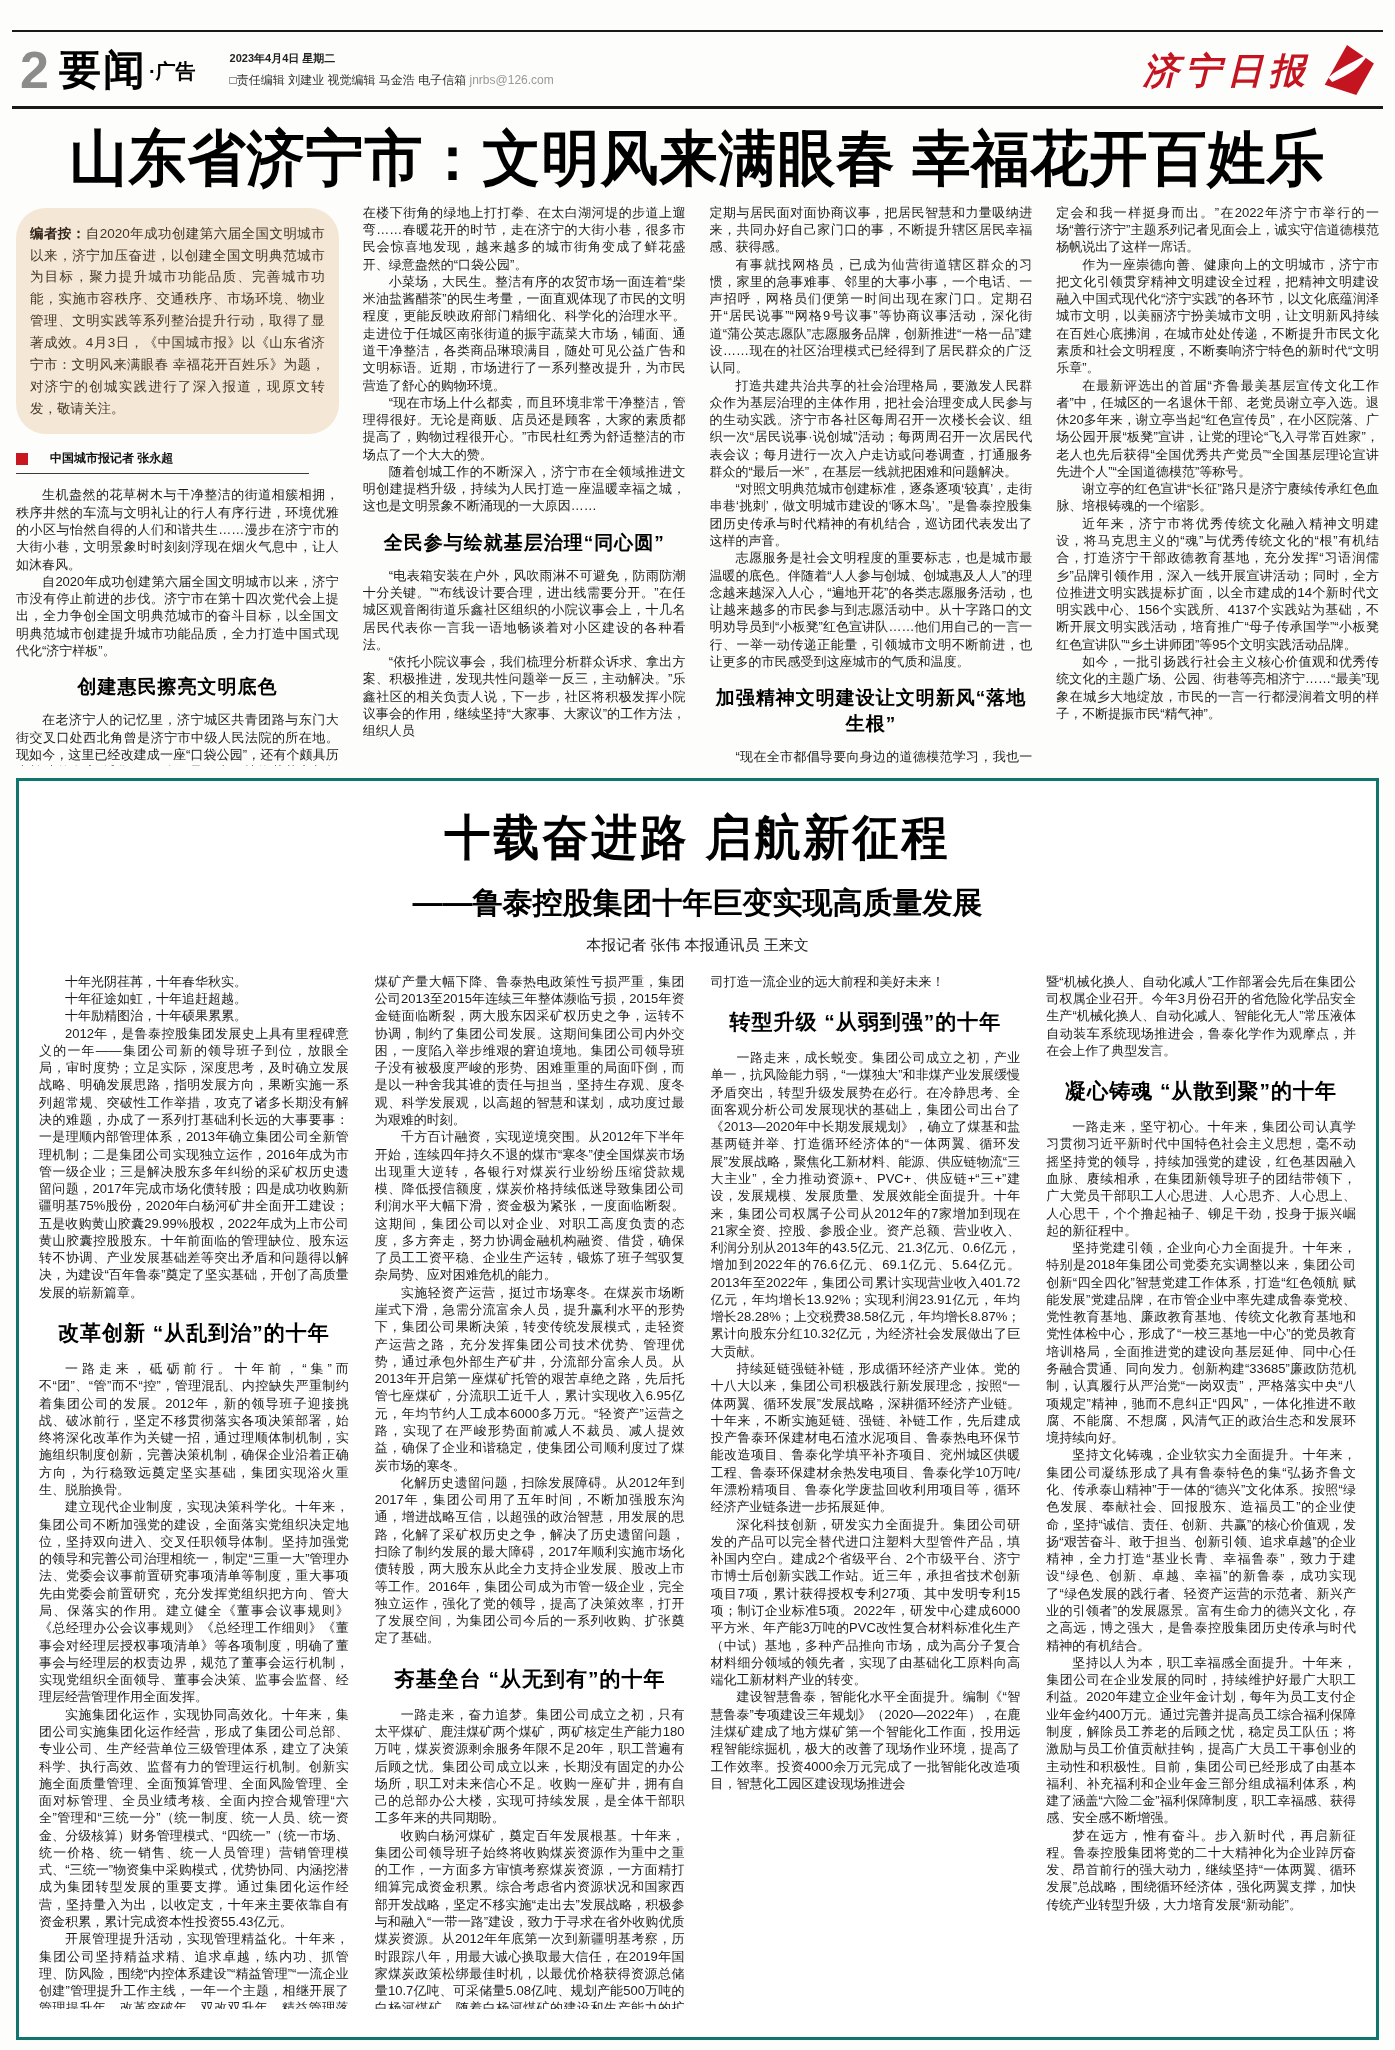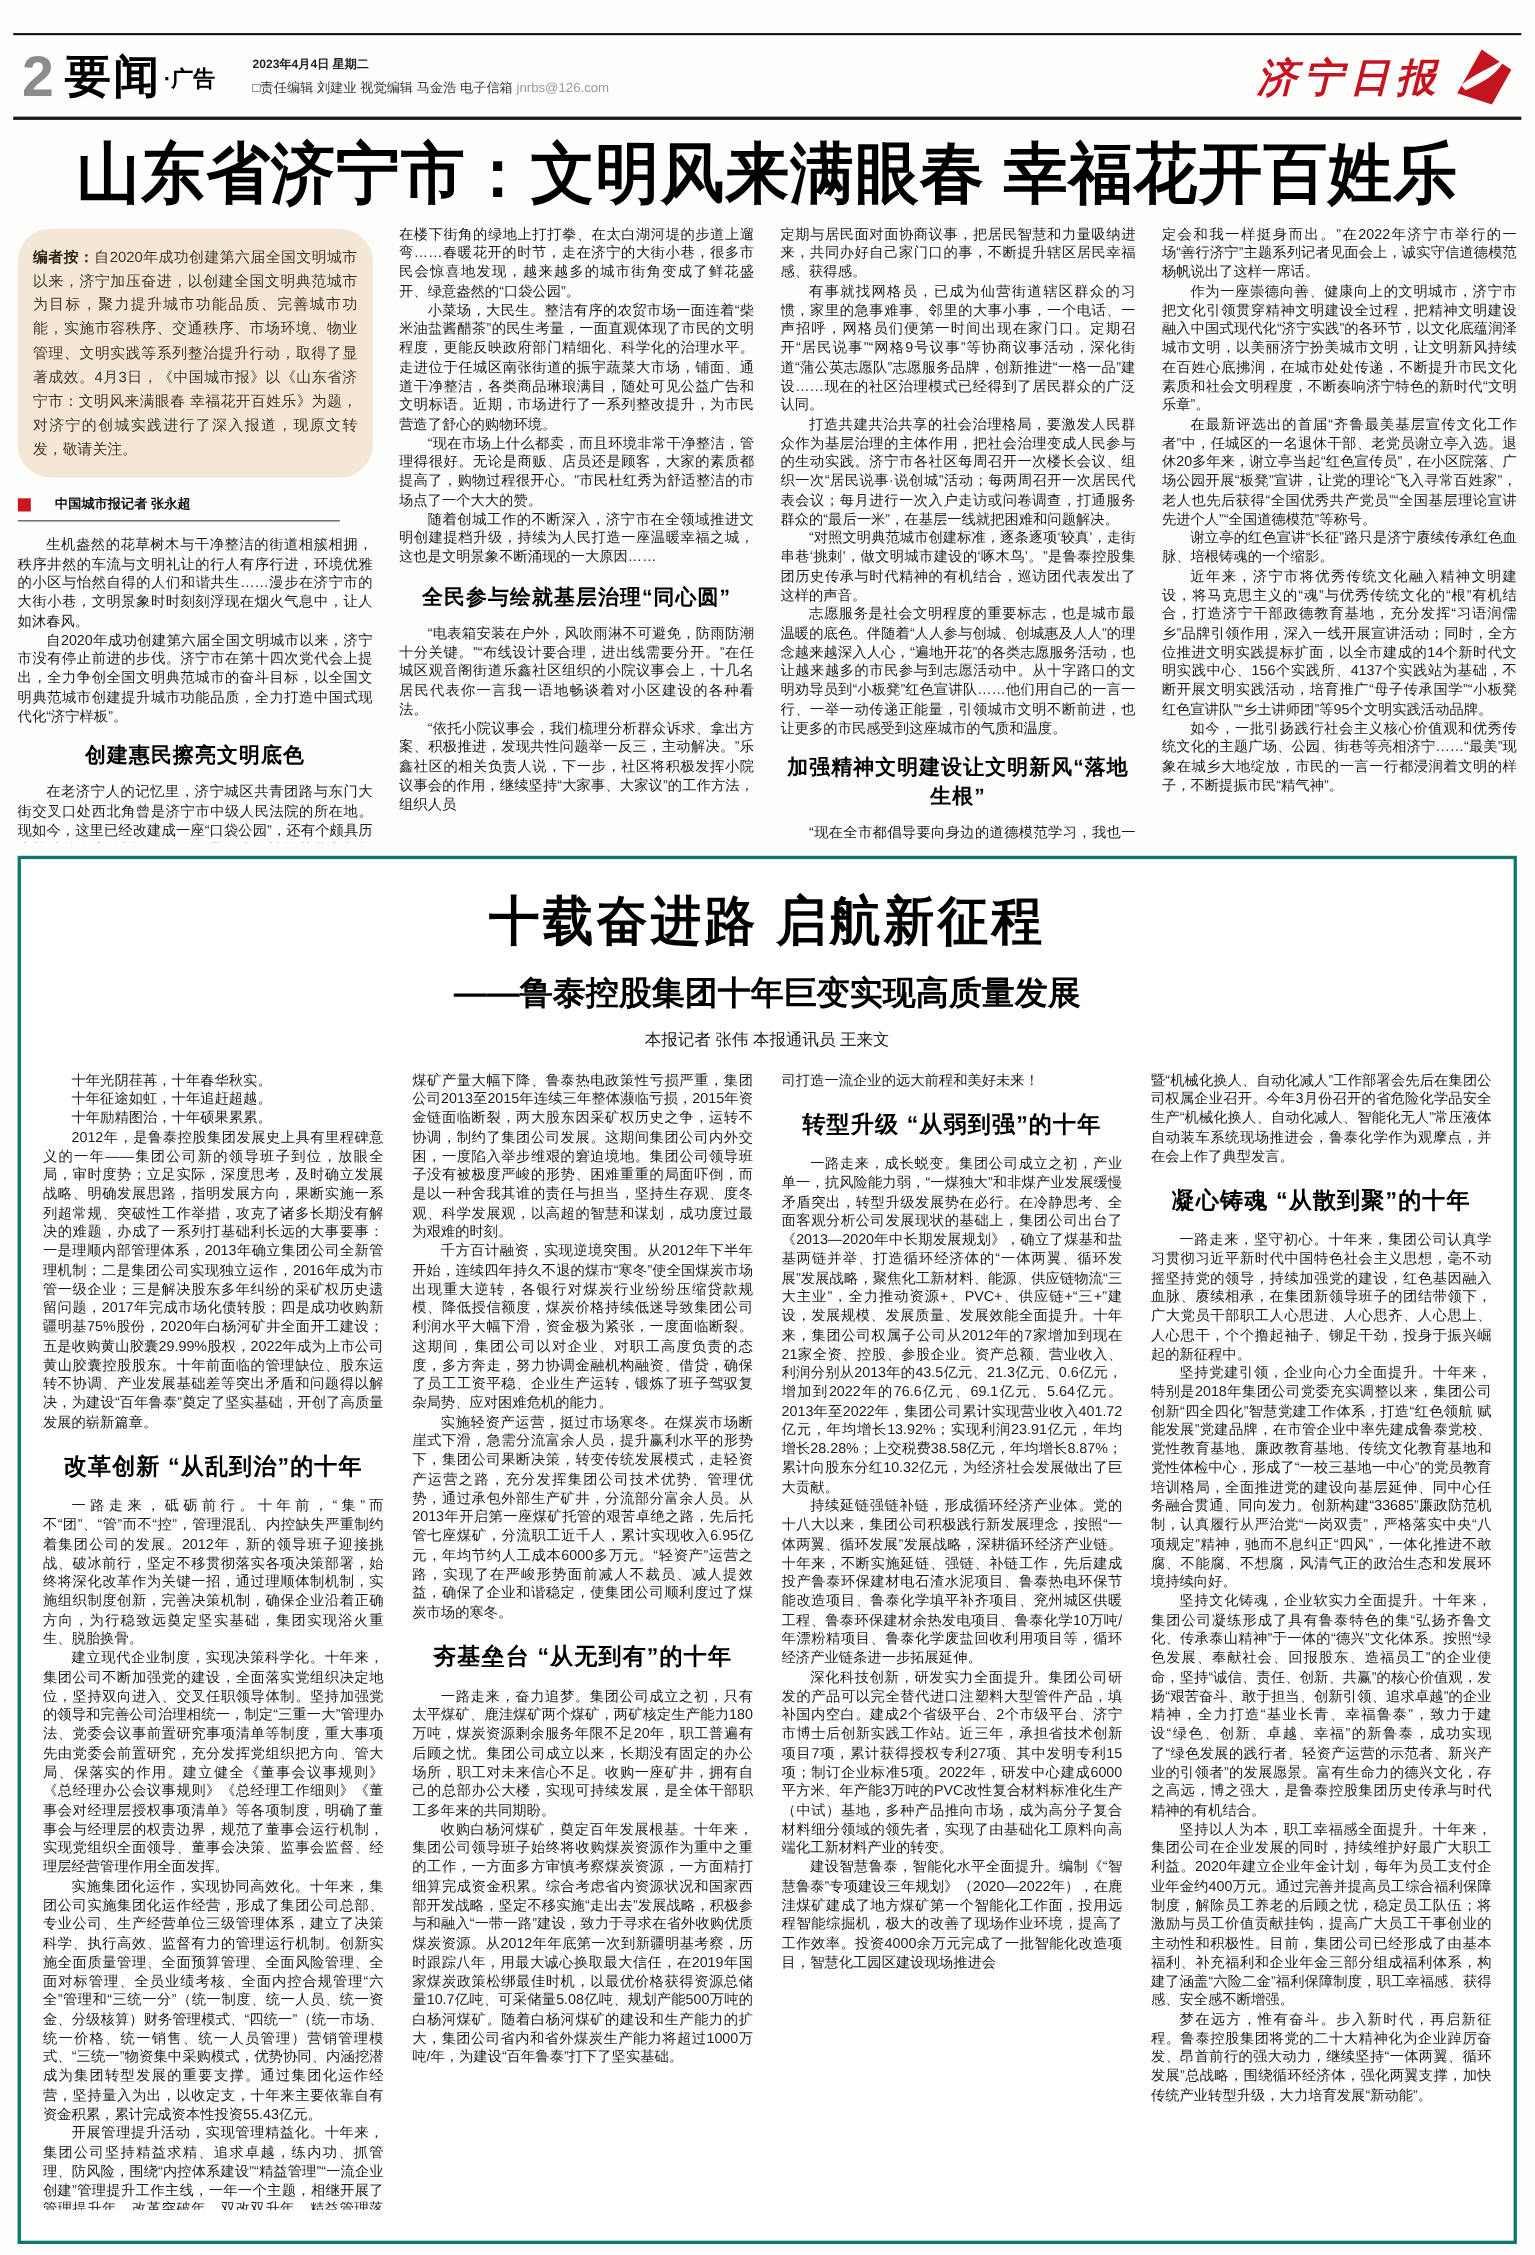--- a/index.html
+++ b/index.html
@@ -137,20 +137,21 @@
           <div class="subhead">改革创新 “从乱到治”的十年</div>
           <p class="para">一路走来，砥砺前行。十年前，“集”而不“团”、“管”而不“控”，管理混乱、内控缺失严重制约着集团公司的发展。2012年，新的领导班子迎接挑战、破冰前行，坚定不移贯彻落实各项决策部署，始终将深化改革作为关键一招，通过理顺体制机制，实施组织制度创新，完善决策机制，确保企业沿着正确方向，为行稳致远奠定坚实基础，集团实现浴火重生、脱胎换骨。</p>
           <p class="para">建立现代企业制度，实现决策科学化。十年来，集团公司不断加强党的建设，全面落实党组织决定地位，坚持双向进入、交叉任职领导体制。坚持加强党的领导和完善公司治理相统一，制定“三重一大”管理办法、党委会议事前置研究事项清单等制度，重大事项先由党委会前置研究，充分发挥党组织把方向、管大局、保落实的作用。建立健全《董事会议事规则》《总经理办公会议事规则》《总经理工作细则》《董事会对经理层授权事项清单》等各项制度，明确了董事会与经理层的权责边界，规范了董事会运行机制，实现党组织全面领导、董事会决策、监事会监督、经理层经营管理作用全面发挥。</p>
           <p class="para">实施集团化运作，实现协同高效化。十年来，集团公司实施集团化运作经营，形成了集团公司总部、专业公司、生产经营单位三级管理体系，建立了决策科学、执行高效、监督有力的管理运行机制。创新实施全面质量管理、全面预算管理、全面风险管理、全面对标管理、全员业绩考核、全面内控合规管理“六全”管理和“三统一分”（统一制度、统一人员、统一资金、分级核算）财务管理模式、“四统一”（统一市场、统一价格、统一销售、统一人员管理）营销管理模式、“三统一”物资集中采购模式，优势协同、内涵挖潜成为集团转型发展的重要支撑。通过集团化运作经营，坚持量入为出，以收定支，十年来主要依靠自有资金积累，累计完成资本性投资55.43亿元。</p>
           <p class="para">开展管理提升活动，实现管理精益化。十年来，集团公司坚持精益求精、追求卓越，练内功、抓管理、防风险，围绕“内控体系建设”“精益管理”“一流企业创建”管理提升工作主线，一年一个主题，相继开展了管理提升年、改革突破年、双改双升年、精益管理落实攻坚年、一流企业建设起步年突破年等活动，不断强化内控管理，落实降本增效各项措施，企业内部管理逐步规范、内控体系持续完善，管理创新成果累计获市部级及以上奖106项次，其中一等奖16项次，二等奖29项次。</p>
         </div>
       <div class="col">
           <p class="para cont">煤矿产量大幅下降、鲁泰热电政策性亏损严重，集团公司2013至2015年连续三年整体濒临亏损，2015年资金链面临断裂，两大股东因采矿权历史之争，运转不协调，制约了集团公司发展。这期间集团公司内外交困，一度陷入举步维艰的窘迫境地。集团公司领导班子没有被极度严峻的形势、困难重重的局面吓倒，而是以一种舍我其谁的责任与担当，坚持生存观、度冬观、科学发展观，以高超的智慧和谋划，成功度过最为艰难的时刻。</p>
           <p class="para">千方百计融资，实现逆境突围。从2012年下半年开始，连续四年持久不退的煤市“寒冬”使全国煤炭市场出现重大逆转，各银行对煤炭行业纷纷压缩贷款规模、降低授信额度，煤炭价格持续低迷导致集团公司利润水平大幅下滑，资金极为紧张，一度面临断裂。这期间，集团公司以对企业、对职工高度负责的态度，多方奔走，努力协调金融机构融资、借贷，确保了员工工资平稳、企业生产运转，锻炼了班子驾驭复杂局势、应对困难危机的能力。</p>
           <p class="para">实施轻资产运营，挺过市场寒冬。在煤炭市场断崖式下滑，急需分流富余人员，提升赢利水平的形势下，集团公司果断决策，转变传统发展模式，走轻资产运营之路，充分发挥集团公司技术优势、管理优势，通过承包外部生产矿井，分流部分富余人员。从2013年开启第一座煤矿托管的艰苦卓绝之路，先后托管七座煤矿，分流职工近千人，累计实现收入6.95亿元，年均节约人工成本6000多万元。“轻资产”运营之路，实现了在严峻形势面前减人不裁员、减人提效益，确保了企业和谐稳定，使集团公司顺利度过了煤炭市场的寒冬。</p>
+          <p class="para">化解历史遗留问题，扫除发展障碍。从2012年到2017年，集团公司用了五年时间，不断加强股东沟通，增进战略互信，以超强的政治智慧，用发展的思路，化解了采矿权历史之争，解决了历史遗留问题，扫除了制约发展的最大障碍，2017年顺利实施市场化债转股，两大股东从此全力支持企业发展、股改上市等工作。2016年，集团公司成为市管一级企业，完全独立运作，强化了党的领导，提高了决策效率，打开了发展空间，为集团公司今后的一系列收购、扩张奠定了基础。</p>
           <div class="subhead">夯基垒台 “从无到有”的十年</div>
           <p class="para">一路走来，奋力追梦。集团公司成立之初，只有太平煤矿、鹿洼煤矿两个煤矿，两矿核定生产能力180万吨，煤炭资源剩余服务年限不足20年，职工普遍有后顾之忧。集团公司成立以来，长期没有固定的办公场所，职工对未来信心不足。收购一座矿井，拥有自己的总部办公大楼，实现可持续发展，是全体干部职工多年来的共同期盼。</p>
           <p class="para">收购白杨河煤矿，奠定百年发展根基。十年来，集团公司领导班子始终将收购煤炭资源作为重中之重的工作，一方面多方审慎考察煤炭资源，一方面精打细算完成资金积累。综合考虑省内资源状况和国家西部开发战略，坚定不移实施“走出去”发展战略，积极参与和融入“一带一路”建设，致力于寻求在省外收购优质煤炭资源。从2012年年底第一次到新疆明基考察，历时跟踪八年，用最大诚心换取最大信任，在2019年国家煤炭政策松绑最佳时机，以最优价格获得资源总储量10.7亿吨、可采储量5.08亿吨、规划产能500万吨的白杨河煤矿。随着白杨河煤矿的建设和生产能力的扩大，集团公司省内和省外煤炭生产能力将超过1000万吨/年，为建设“百年鲁泰”打下了坚实基础。</p>
         </div>
       <div class="col">
           <p class="para cont">司打造一流企业的远大前程和美好未来！</p>
           <div class="subhead">转型升级 “从弱到强”的十年</div>
           <p class="para">一路走来，成长蜕变。集团公司成立之初，产业单一，抗风险能力弱，“一煤独大”和非煤产业发展缓慢矛盾突出，转型升级发展势在必行。在冷静思考、全面客观分析公司发展现状的基础上，集团公司出台了《2013—2020年中长期发展规划》，确立了煤基和盐基两链并举、打造循环经济体的“一体两翼、循环发展”发展战略，聚焦化工新材料、能源、供应链物流“三大主业”，全力推动资源+、PVC+、供应链+“三+”建设，发展规模、发展质量、发展效能全面提升。十年来，集团公司权属子公司从2012年的7家增加到现在21家全资、控股、参股企业。资产总额、营业收入、利润分别从2013年的43.5亿元、21.3亿元、0.6亿元，增加到2022年的76.6亿元、69.1亿元、5.64亿元。2013年至2022年，集团公司累计实现营业收入401.72亿元，年均增长13.92%；实现利润23.91亿元，年均增长28.28%；上交税费38.58亿元，年均增长8.87%；累计向股东分红10.32亿元，为经济社会发展做出了巨大贡献。</p>
           <p class="para">持续延链强链补链，形成循环经济产业体。党的十八大以来，集团公司积极践行新发展理念，按照“一体两翼、循环发展”发展战略，深耕循环经济产业链。十年来，不断实施延链、强链、补链工作，先后建成投产鲁泰环保建材电石渣水泥项目、鲁泰热电环保节能改造项目、鲁泰化学填平补齐项目、兖州城区供暖工程、鲁泰环保建材余热发电项目、鲁泰化学10万吨/年漂粉精项目、鲁泰化学废盐回收利用项目等，循环经济产业链条进一步拓展延伸。</p>
           <p class="para">深化科技创新，研发实力全面提升。集团公司研发的产品可以完全替代进口注塑料大型管件产品，填补国内空白。建成2个省级平台、2个市级平台、济宁市博士后创新实践工作站。近三年，承担省技术创新项目7项，累计获得授权专利27项、其中发明专利15项；制订企业标准5项。2022年，研发中心建成6000平方米、年产能3万吨的PVC改性复合材料标准化生产（中试）基地，多种产品推向市场，成为高分子复合材料细分领域的领先者，实现了由基础化工原料向高端化工新材料产业的转变。</p>

